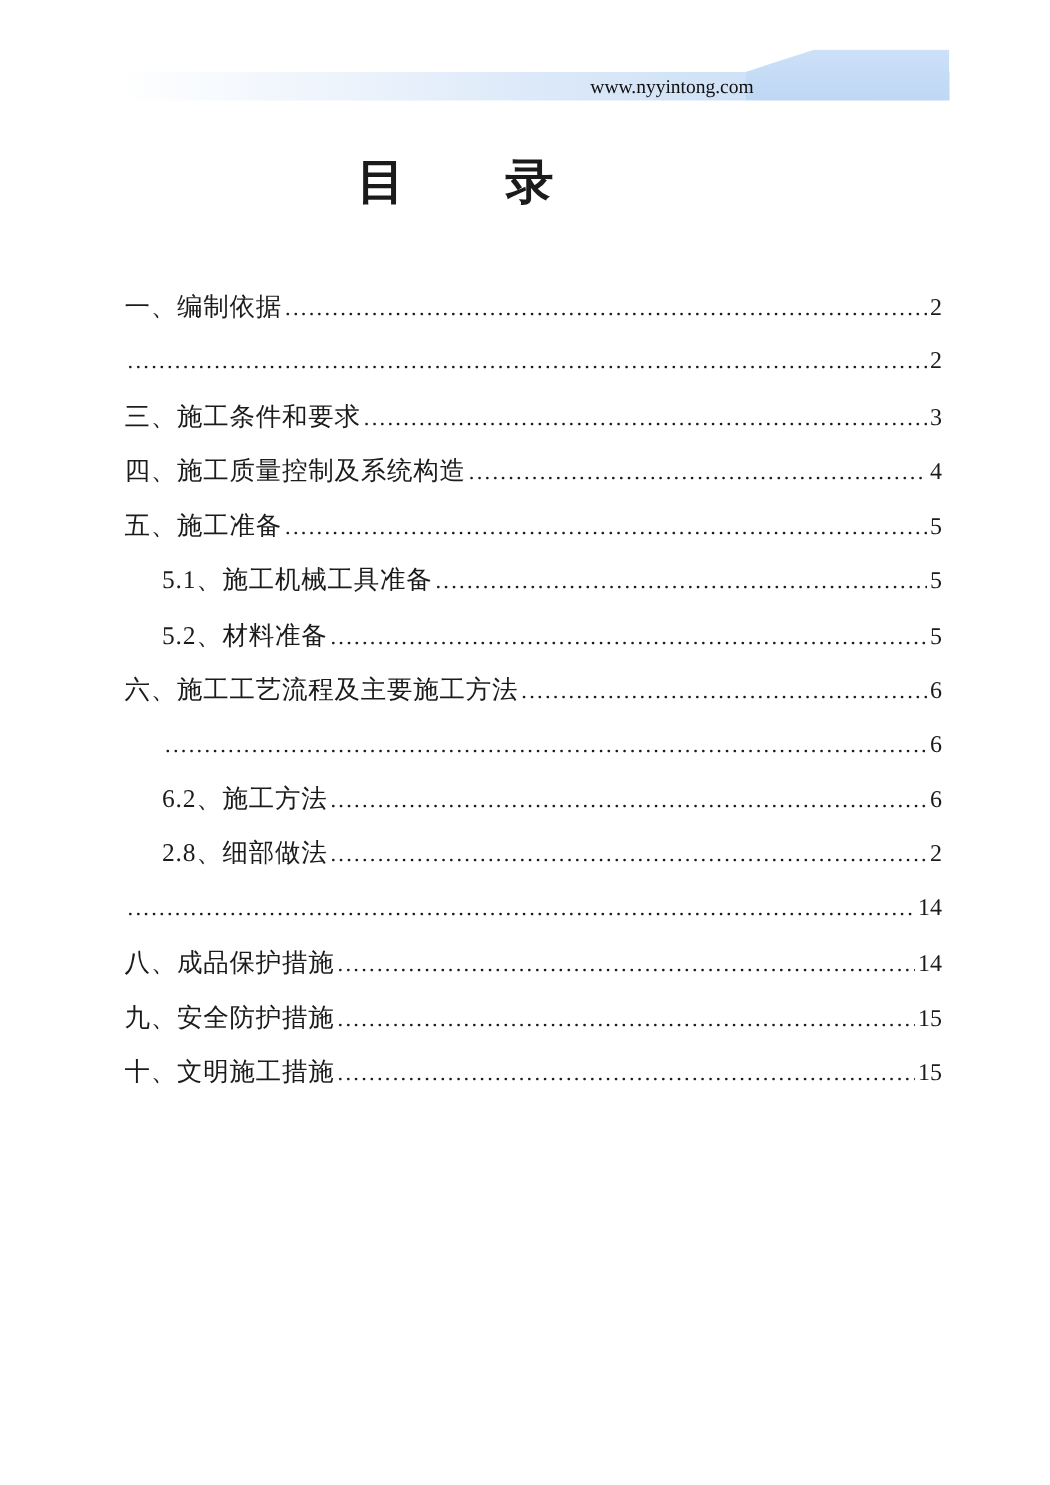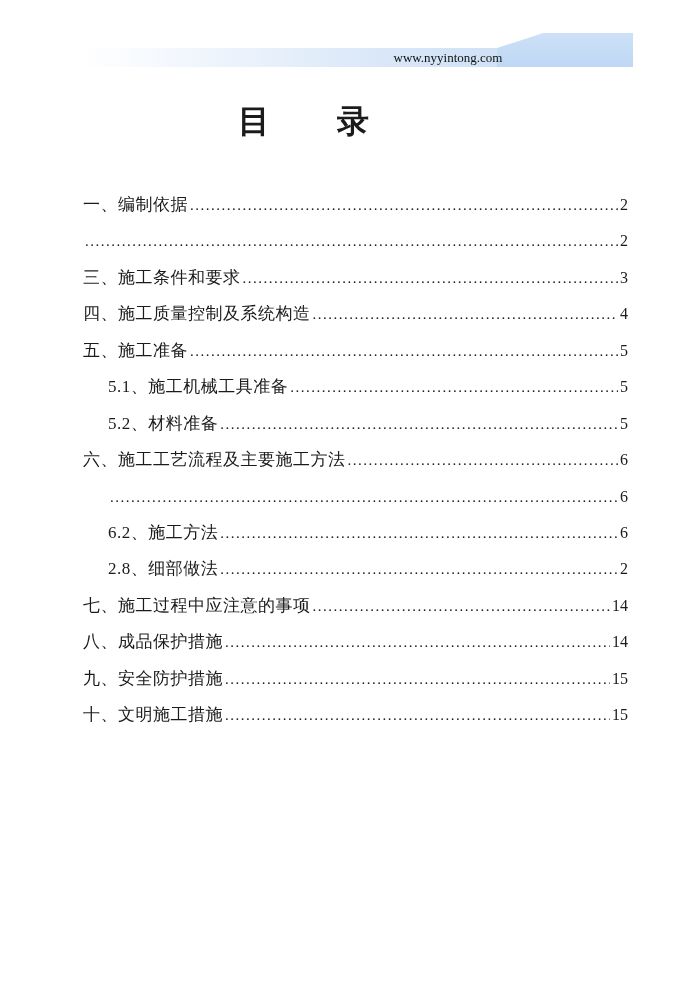--- a/index.html
+++ b/index.html
@@ -177,21 +177,20 @@
       <span class="toc-page">6</span>
     </div>
 
     <div class="toc-row sub">
       <span class="toc-label">2.8、细部做法</span>
       <span class="toc-dots"></span>
       <span class="toc-page">2</span>
     </div>
 
     <div class="toc-row">
-      <span class="toc-label">七、施工过程中应注意的事项</span>
       <span class="toc-dots"></span>
       <span class="toc-page">14</span>
     </div>
 
     <div class="toc-row">
       <span class="toc-label">八、成品保护措施</span>
       <span class="toc-dots"></span>
       <span class="toc-page">14</span>
     </div>
 

